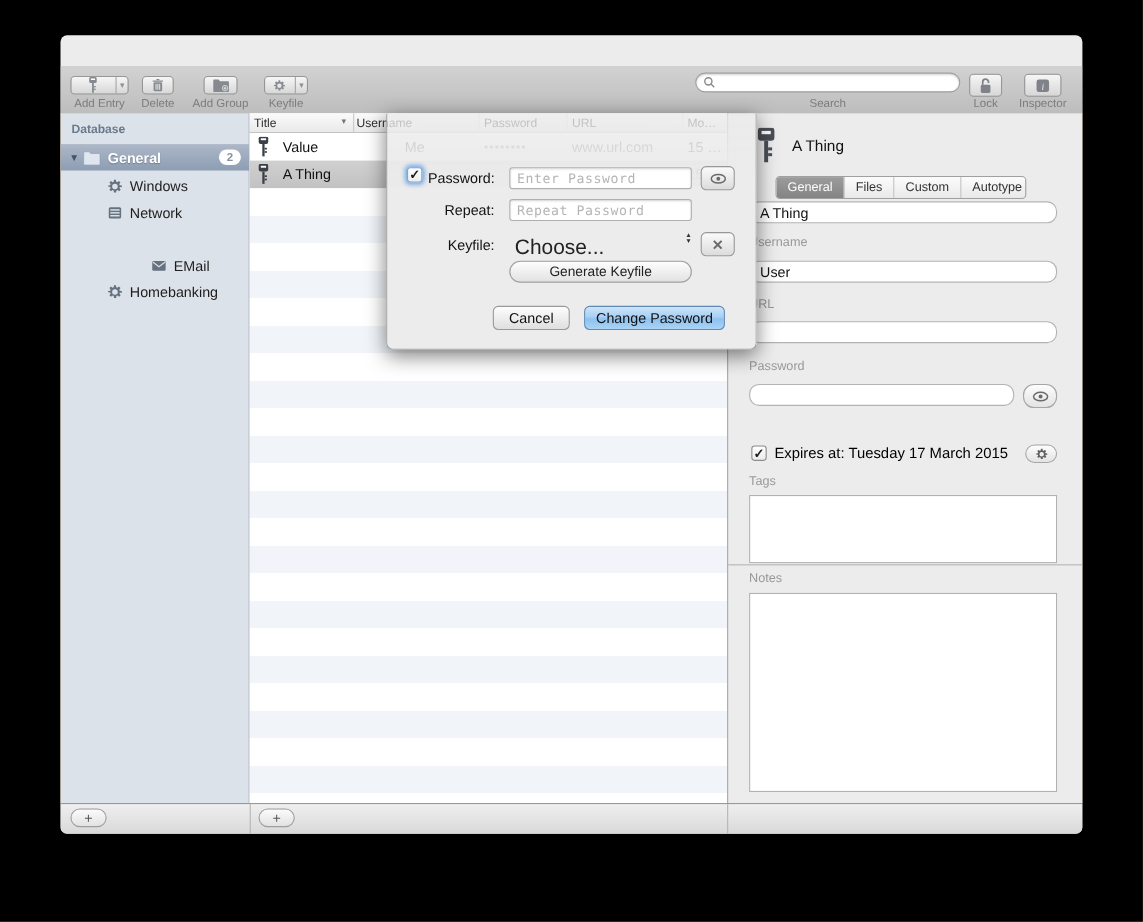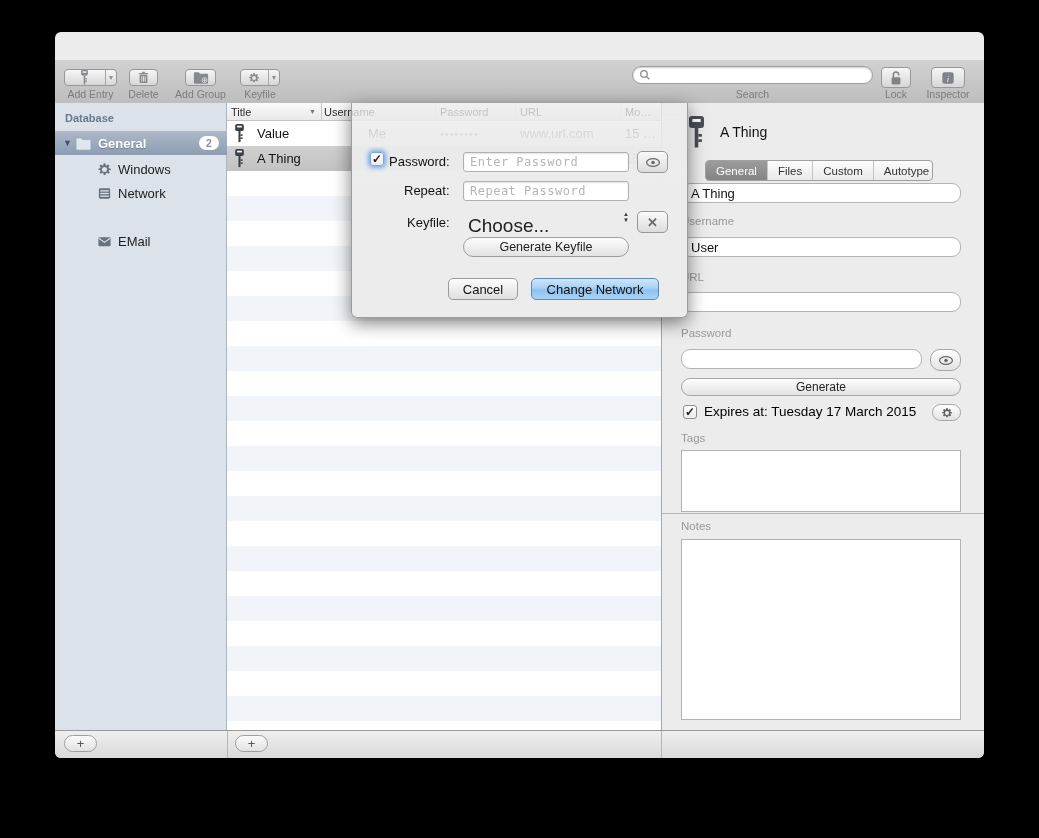--- a/index.html
+++ b/index.html
@@ -302,25 +302,31 @@
             <use href="#i-server"></use>
           </svg>
         <span class="slabel">Network</span>
       </div>
       <div class="side-item" style="top:54px;">
         <svg class="sicon">
             <use href="#i-gear"></use>
           </svg>
         <span class="slabel">Windows</span>
       </div>
-      <div class="side-item" style="top:126px;">
+      <div class="side-item" style="top:126px;margin-left:40px;">
         <svg class="sicon">
             <use href="#i-envelope"></use>
           </svg>
         <span class="slabel">EMail</span>
+      </div>
+      <div class="side-item" style="top:150px;">
+        <svg class="sicon">
+            <use href="#i-gear"></use>
+          </svg>
+        <span class="slabel">Homebanking</span>
       </div>
     </div>
 
     <div id="entrylist">
       <div id="list-header">
         <span class="hcell" style="left:4px;">Title</span>
         <span id="sort-arrow">▼</span>
         <div id="hdiv1"></div>
         <span class="hcell" style="left:97px;">Username</span>
         <div class="hdiv" style="left:208px;"></div>
@@ -369,21 +375,20 @@
       <input class="ifield" style="top: 134px;" value="User">
       <span class="ilabel" style="top:168px;">URL</span>
       <input class="ifield" style="top: 189px;" value="">
       <span class="ilabel" style="top:224px;">Password</span>
       <input class="ifield" style="top: 246px; width: 241px;" value="">
       <div class="pillbtn" id="insp-eye">
         <svg width="16" height="11" style="color:#6a6a6a">
             <use href="#i-eye"></use>
           </svg>
       </div>
-      <div class="pillbtn" id="insp-generate">Generate</div>
 
       <div id="expires-row">
         <span class="cb">✓</span>
         <span id="expires-label">Expires at: Tuesday 17 March 2015</span>
       </div>
       <div class="pillbtn" id="expires-gear">
         <svg width="12" height="12" style="color:#5f5f5f">
             <use href="#i-gear"></use>
           </svg>
       </div>
@@ -414,21 +419,21 @@
         <span>▲</span>
         <span>▼</span>
       </div>
       <div class="sqbtn" style="top:108px;">
         <span style="font-size:13px;font-weight:bold;">✕</span>
       </div>
 
       <div id="gen-keyfile">Generate Keyfile</div>
 
       <div class="dlg-btn" id="btn-cancel">Cancel</div>
-      <div class="dlg-btn" id="btn-submit">Change Network</div>
+      <div class="dlg-btn" id="btn-submit">Change Password</div>
     </div>
   </div>
 
   <div id="bottombar">
     <div class="plusbtn" style="left:9px;">+</div>
     <div class="bdiv" style="left:172px;"></div>
     <div class="plusbtn" style="left:180px;">+</div>
     <div class="bdiv" style="left:606px;"></div>
   </div>
 

